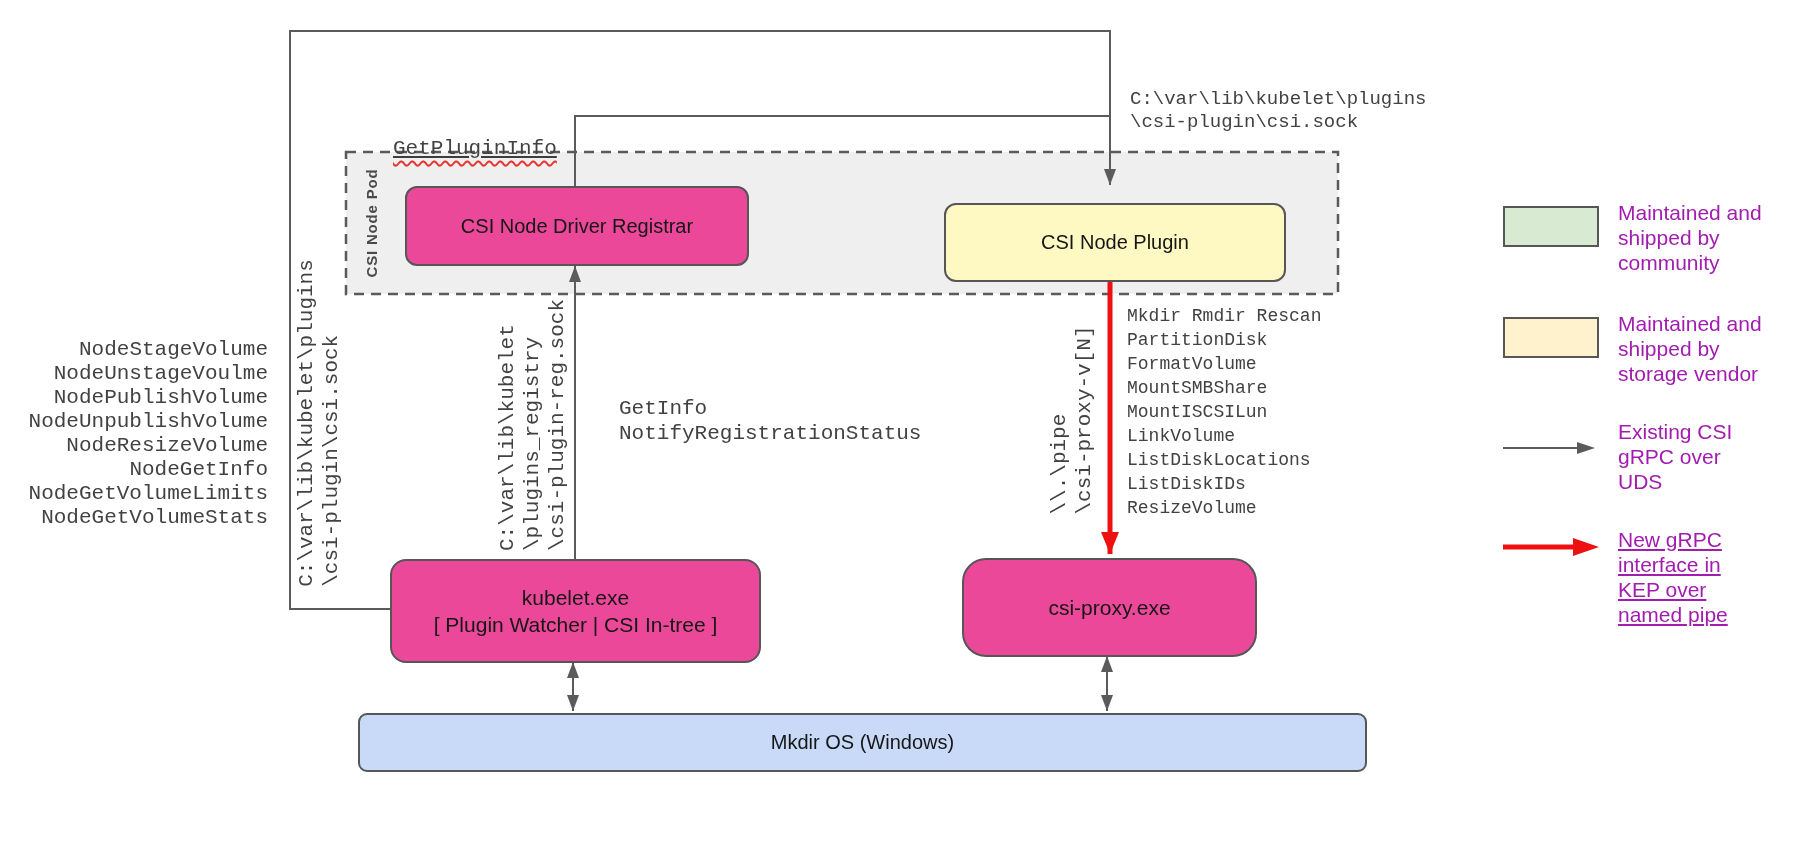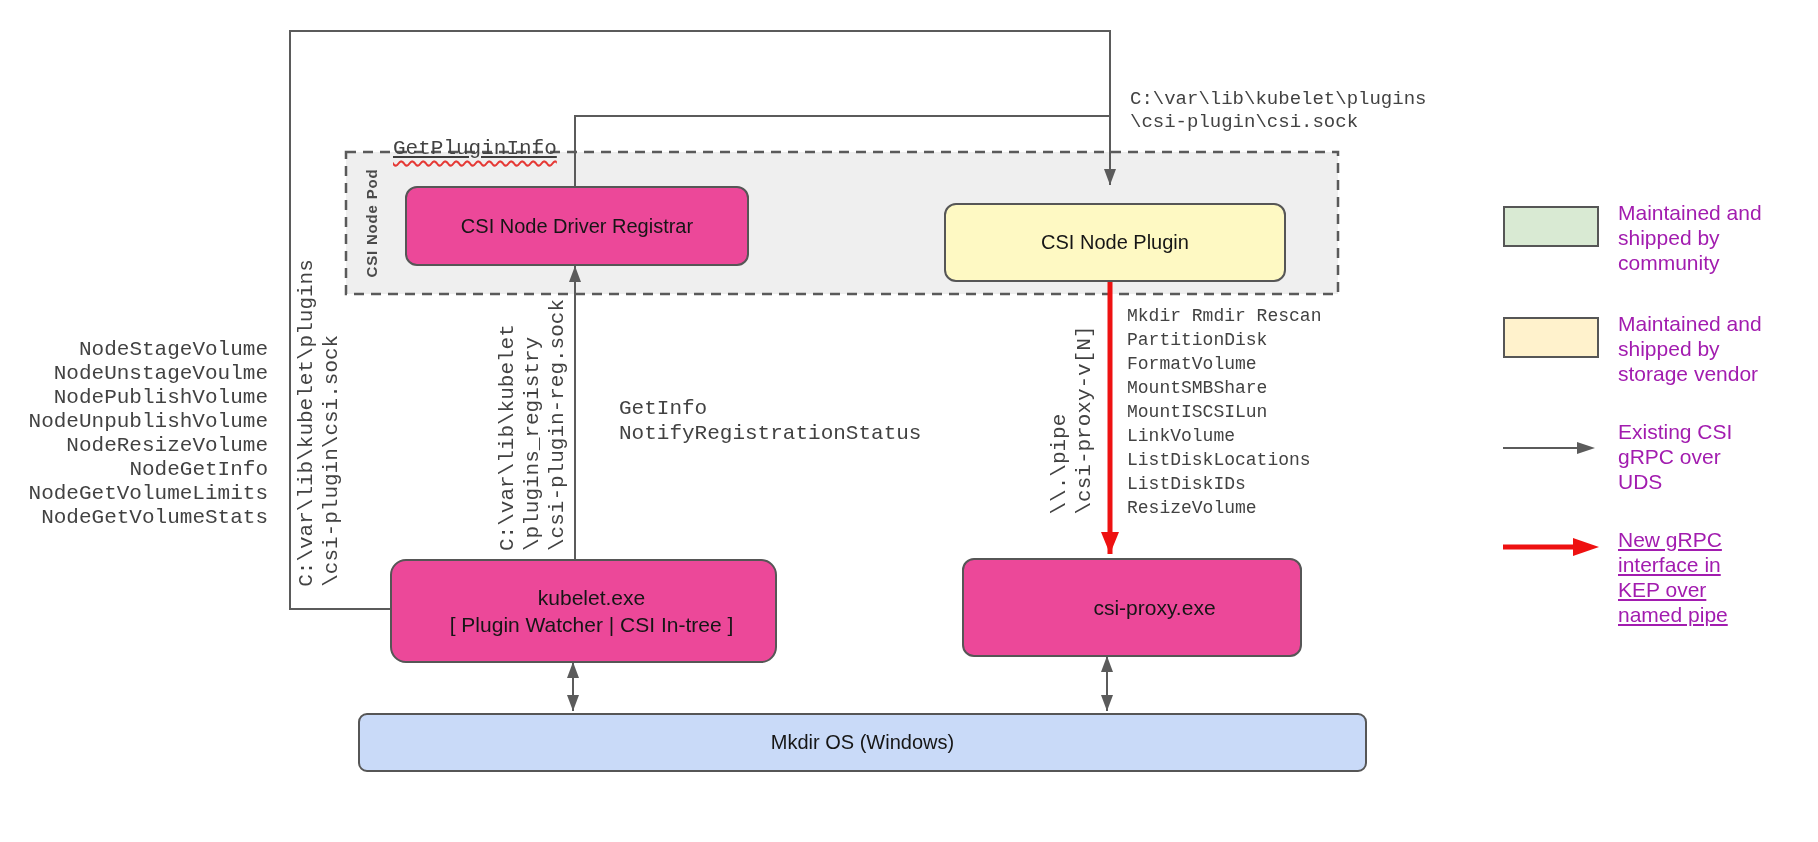--- a/index.html
+++ b/index.html
@@ -6,22 +6,22 @@
   .stage{position:relative;width:1818px;height:842px;background:#ffffff;overflow:hidden;
          font-family:"Liberation Sans",sans-serif;}
   .stage svg.overlay{position:absolute;left:0;top:0;z-index:1;}
   .box{position:absolute;z-index:3;display:flex;align-items:center;justify-content:center;
        text-align:center;border:2px solid #565656;color:#161616;}
   .box.green{background:#ec4899;}
   .box.yellow{background:#fef9c3;margin-top:16px;}
   .box.blue{background:#c9daf8;}
   .box-registrar{left:405px;top:186px;width:340px;height:76px;border-radius:12px;font-size:20px;}
   .box-plugin{left:944px;top:187px;width:338px;height:75px;border-radius:12px;font-size:20px;}
-  .box-kubelet{left:390px;top:559px;width:367px;height:100px;border-radius:16px;font-size:21px;line-height:27px;white-space:pre-line;padding-left:16px;}
-  .box-proxy{left:962px;top:558px;width:291px;height:95px;border-radius:12px;font-size:21px;padding-left:45px;}
+  .box-kubelet{left:390px;top:559px;width:367px;height:100px;border-radius:16px;font-size:21px;line-height:27px;white-space:pre-line;}
+  .box-proxy{left:962px;top:558px;width:291px;height:95px;border-radius:24px;font-size:21px;}
   .box-host{left:358px;top:713px;width:1005px;height:55px;border-radius:9px;font-size:20px;}
   .mono{font-family:"Liberation Mono","DejaVu Sans Mono",monospace;color:#424242;}
   .lbl{position:absolute;z-index:4;white-space:pre-line;}
   .lbl-gpi{left:393px;top:110px;font-size:21px;line-height:26px;}
   .gpi-solid{text-decoration:underline;text-decoration-color:#3d3d3d;}
   .gpi-wavy{text-decoration:underline wavy #e53935;text-underline-offset:6px;}
   .lbl-sock-top{left:1130px;top:88px;font-size:19px;line-height:23px;}
   .lbl-node-rpcs{right:1550px;top:338px;font-size:21px;line-height:24px;text-align:right;white-space:pre-line;}
   .lbl-proxy-rpcs{left:1127px;top:304px;font-size:18px;line-height:24px;}
   .lbl-reg-rpcs{left:598px;top:396px;font-size:21px;line-height:25px;margin-left:21px;}

